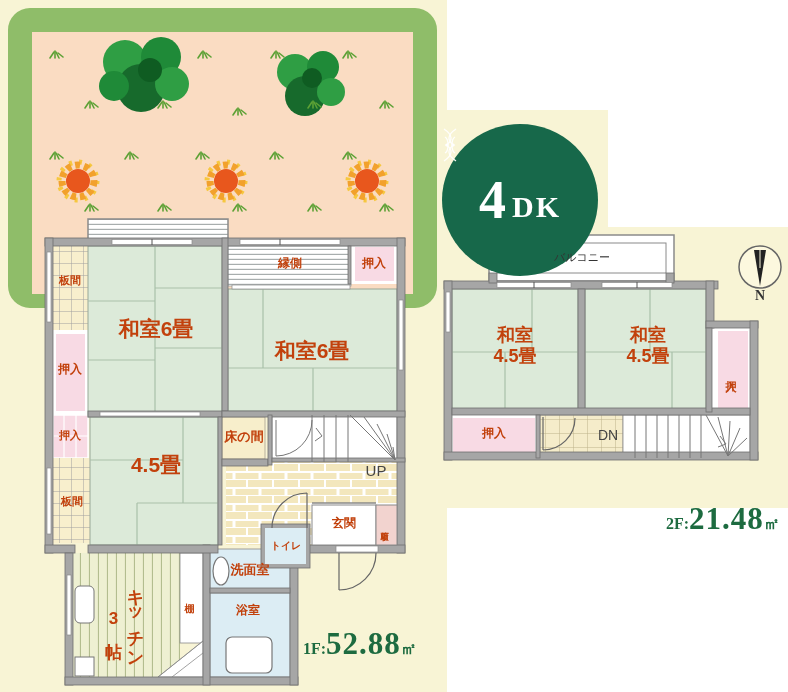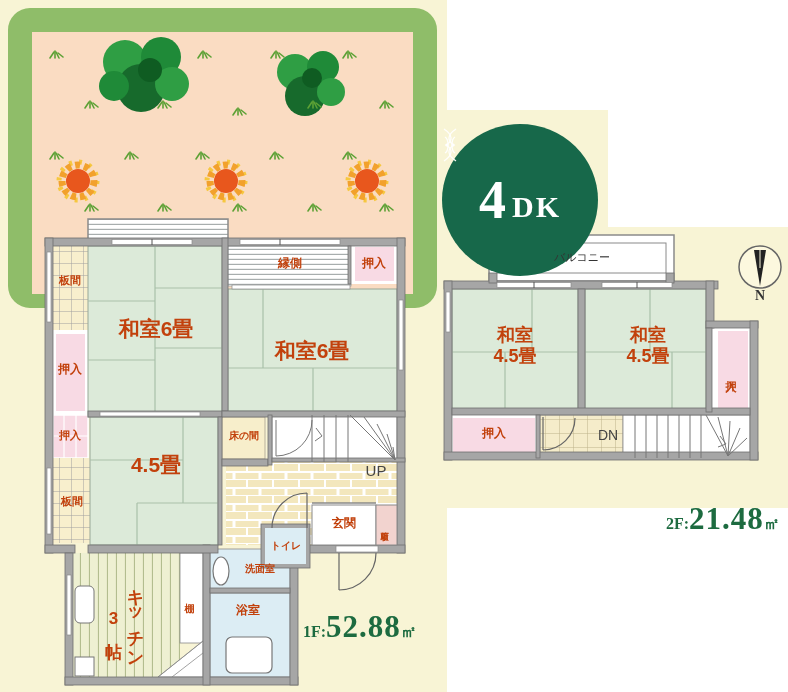--- a/index.html
+++ b/index.html
@@ -280,33 +280,33 @@
   <div class="lbl" style="left:48px;top:363px;width:44px;font-size:12px;">押入</div>
   <div class="lbl" style="left:48px;top:429px;width:44px;font-size:11px;">押入</div>
   <div class="lbl" style="left:50px;top:495px;width:44px;font-size:11px;">板間</div>
   <div class="lbl" style="left:100px;top:317px;width:112px;font-size:21px;">和室6畳</div>
   <div class="lbl" style="left:256px;top:339px;width:112px;font-size:21px;">和室6畳</div>
   <div class="lbl" style="left:260px;top:257px;width:60px;font-size:12px;">縁側</div>
   <div class="lbl" style="left:352px;top:257px;width:44px;font-size:12px;">押入</div>
   <div class="lbl" style="left:104px;top:453px;width:104px;font-size:21px;line-height:23px;">
       <div>4.5畳</div>
   </div>
-  <div class="lbl" style="left:222px;top:430px;width:44px;font-size:10px;">床の間</div>
+  <div class="lbl" style="left:222px;top:430px;width:44px;font-size:13px;">床の間</div>
   <div class="lbl" style="left:364px;top:463px;width:24px;font-size:15px;font-weight:normal;color:#444;">UP</div>
   <div class="lbl" style="left:316px;top:517px;width:56px;font-size:12px;">玄関</div>
   <div class="lbl vert" style="left:379px;top:508px;height:36px;font-size:8px;letter-spacing:0;">下駄箱</div>
   <div class="lbl" style="left:264px;top:540px;width:44px;font-size:10px;">トイレ</div>
-  <div class="lbl" style="left:238px;top:563px;width:44px;font-size:10px;">洗面室</div>
+  <div class="lbl" style="left:228px;top:563px;width:44px;font-size:13px;">洗面室</div>
   <div class="lbl" style="left:222px;top:604px;width:52px;font-size:12px;">浴室</div>
   <div class="lbl vert" style="left:102px;top:564px;height:110px;font-size:17px;line-height:22px;">
     <span style="display:block;">キッチン</span>
     <span style="display:block;">3帖</span>
   </div>
   <div class="lbl vert" style="left:184px;top:583px;height:24px;font-size:10px;">棚</div>
-  <div class="area-label" style="left:303px;top:576px;">
+  <div class="area-label" style="left:303px;top:593px;">
     <span class="pfx">1F:</span><span class="val">52.88</span><span class="unit">㎡</span>
   </div>
 
   <div class="lbl" style="left:528px;top:251px;width:108px;font-size:11px;font-weight:normal;color:#333;">バルコニー</div>
   <div class="lbl" style="left:463px;top:325px;width:104px;font-size:18px;line-height:21px;">
     <div>和室</div>
       <div>4.5畳</div>
   </div>
   <div class="lbl" style="left:596px;top:325px;width:104px;font-size:18px;line-height:21px;">
     <div>和室</div>

